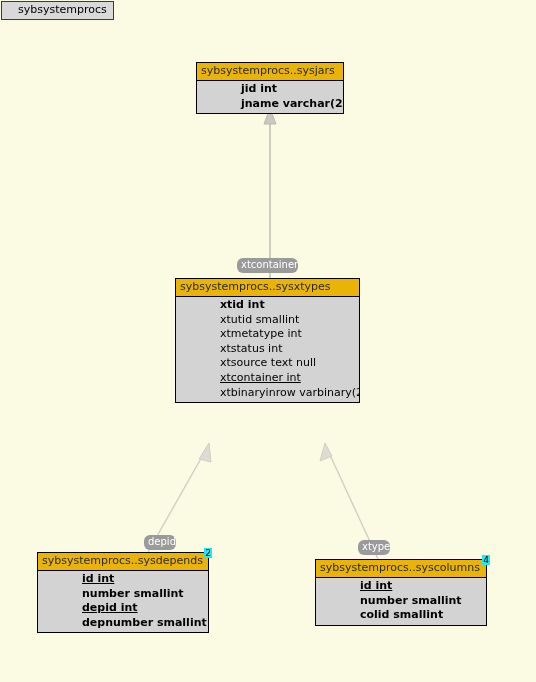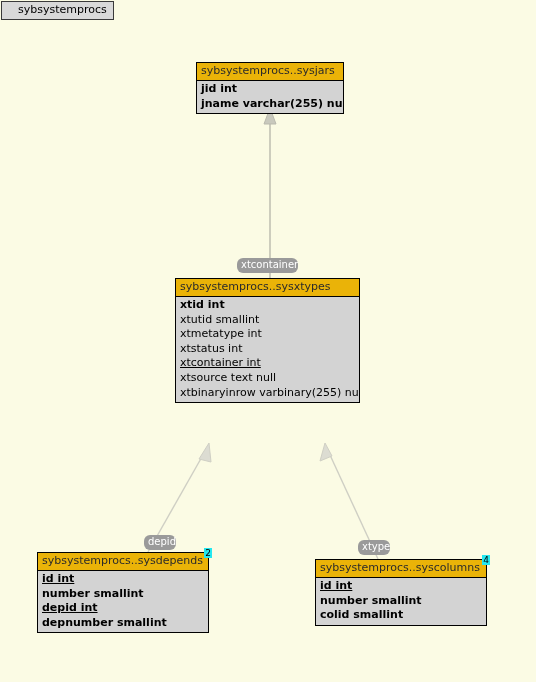--- a/index.html
+++ b/index.html
@@ -60,20 +60,21 @@
     background: #eab308;
     border-bottom: 1px solid #000;
     padding: 1px 4px 2px 4px;
     line-height: 14px;
     font-weight: normal;
     color: #2b2b2b;
     overflow: hidden;
   }
   .entity-body {
     padding: 1px 0 2px 0;
+    margin-left: 40px;
   }
   .col {
     padding: 0px 4px 0px 4px;
     line-height: 14.6px;
     height: 14.6px;
     overflow: hidden;
   }
   .col.fk {
     text-decoration: underline;
   }
@@ -140,22 +141,22 @@
           <div class="col bold">jname varchar(255) null</div>
         </div>
       </div>
       <div class="entity" style="left: 175px; top: 278px; width: 185px;">
         <div class="entity-header">sybsystemprocs..sysxtypes</div>
         <div class="entity-body">
           <div class="col bold">xtid int</div>
           <div class="col">xtutid smallint</div>
           <div class="col">xtmetatype int</div>
           <div class="col">xtstatus int</div>
+          <div class="col">xtsource text null</div>
           <div class="col fk">xtcontainer int</div>
-          <div class="col">xtsource text null</div>
           <div class="col">xtbinaryinrow varbinary(255) null</div>
         </div>
       </div>
       <div class="entity" style="left: 37px; top: 552px; width: 172px;">
         <div class="entity-header">sybsystemprocs..sysdepends</div>
         <div class="entity-body">
           <div class="col bold fk">id int</div>
           <div class="col bold">number smallint</div>
           <div class="col bold fk">depid int</div>
           <div class="col bold">depnumber smallint</div>

